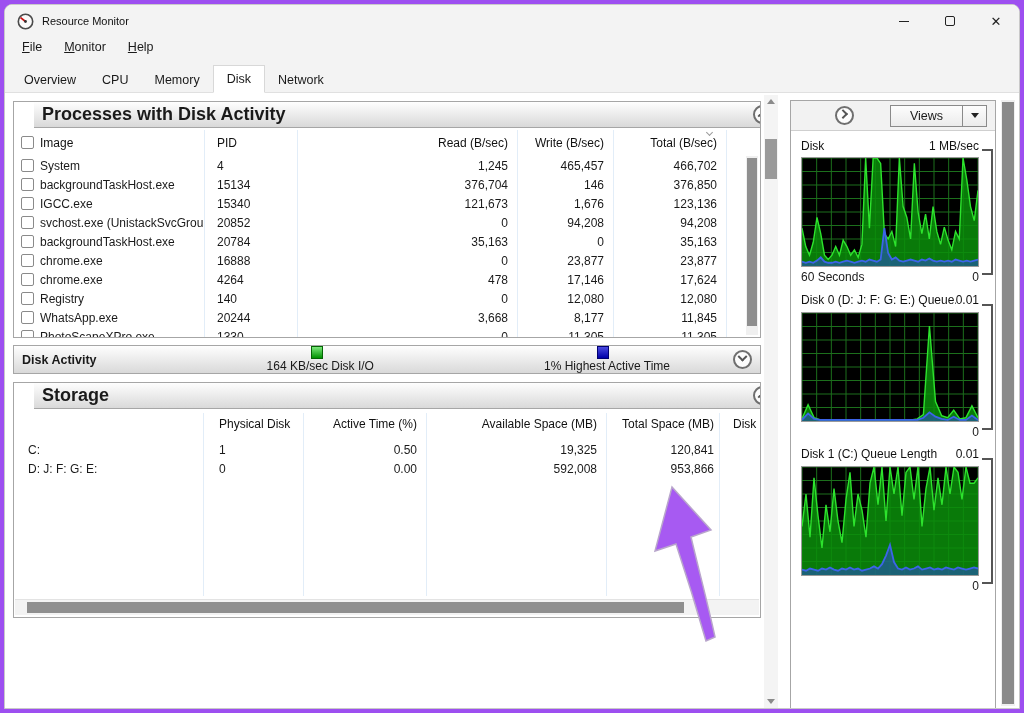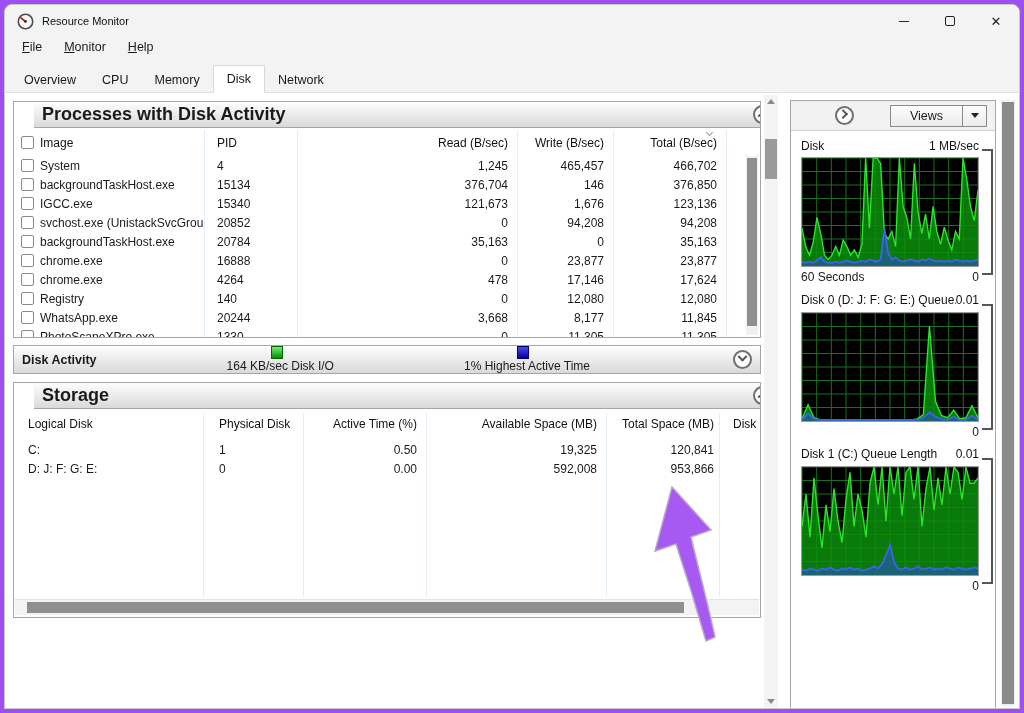--- a/index.html
+++ b/index.html
@@ -56,21 +56,21 @@
   .pc-pid   { left:190px; width:93px;  padding-left:13px; }
   .pc-read  { left:283px; width:220px; padding-right:9px; }
   .pc-write { left:503px; width:96px;  padding-right:9px; }
   .pc-total { left:599px; width:113px; padding-right:9px; }
   .hdr-cell { font-size:12px; color:#111; }
   .sort-caret { position:absolute; top:1px; right:48px; width:5px; height:5px; border-left:1.5px solid #9a9a9a; border-top:1.5px solid #9a9a9a; transform:rotate(225deg); }
   .table-vscroll { position:absolute; right:2px; top:54px; bottom:2px; width:12px; background:#f0f0f0; }
   .table-vscroll .thumb { position:absolute; left:1px; right:1px; top:2px; height:94%; background:#8f8f8f; }
   
   #disk-activity-bar { left:8px; top:252px; width:748px; height:29px; border:1px solid #a6a6a6;
-    background:linear-gradient(#fefefe,#d9d9d9); display:flex; align-items:center; padding:0 8px; position:absolute; }
+    background:linear-gradient(#fefefe,#d9d9d9); display:flex; align-items:center; padding:0 8px; position:absolute;gap:40px; }
   #disk-activity-bar .da-title { font-weight:bold; font-size:12.5px; }
   .legend-item { display:flex; align-items:center; margin-left:130px;flex-direction:column; }
   .legend-sq { width:12px; height:13px; margin-right:7px; border:1px solid #333; }
   .legend-sq.green { background:linear-gradient(#7ce87c,#009100); border-color:#046404; }
   .legend-sq.blue { background:linear-gradient(#4a4ae0,#0000a8); border-color:#000070; }
   .legend-label { font-size:12px; }
   #disk-activity-bar .chev-btn { margin-left:auto; }
   
   #panel-storage { left:8px; top:289px; width:748px; height:236px; }
   .sc-logical  { left:14px;  width:175px; }
@@ -274,21 +274,20 @@
     </div>
 
     <div class="panel" id="panel-storage">
       <div class="panel-header">
         <span>Storage</span>
         <span class="chev-btn">
             <span class="chev up"></span>
           </span>
       </div>
       <div class="colheader-row">
-        <span class="cell hdr-cell sc-logical">Logical Disk</span>
         <span class="cell hdr-cell sc-physical">Physical Disk</span>
         <span class="cell hdr-cell sc-active num">Active Time (%)</span>
         <span class="cell hdr-cell sc-avail num">Available Space (MB)</span>
         <span class="cell hdr-cell sc-total num">Total Space (MB)</span>
         <span class="cell hdr-cell sc-diskq">Disk Q</span>
       </div>
       <div class="vsep" style="left:189px; top:30px; height:183px;"></div>
       <div class="vsep" style="left:289px; top:30px; height:183px;"></div>
       <div class="vsep" style="left:412px; top:30px; height:183px;"></div>
       <div class="vsep" style="left:592px; top:30px; height:183px;"></div>

